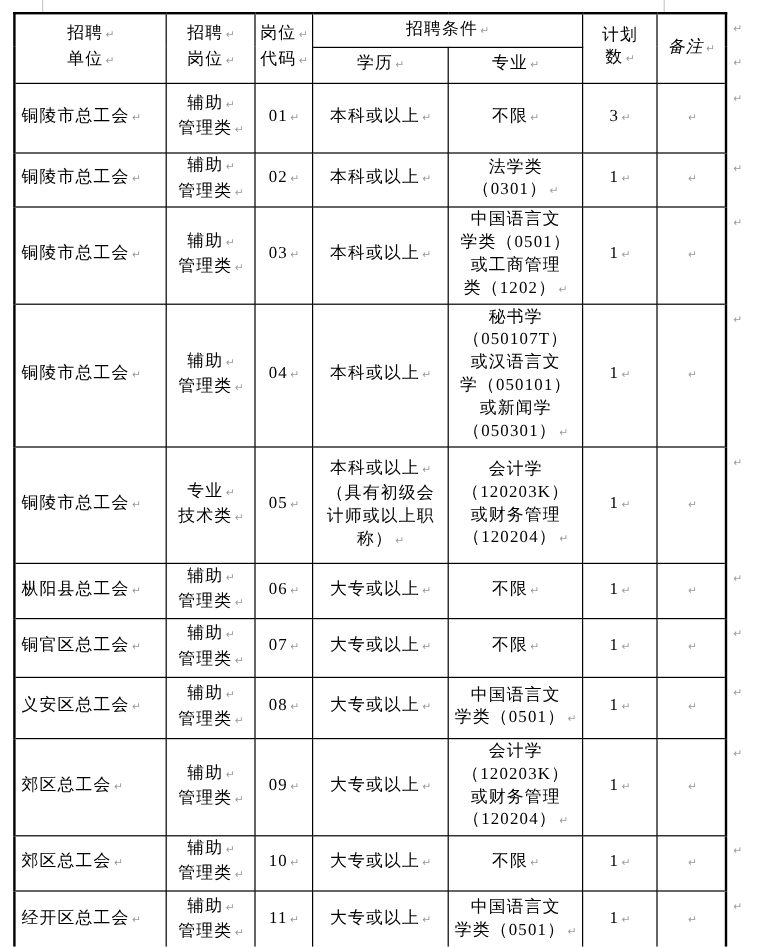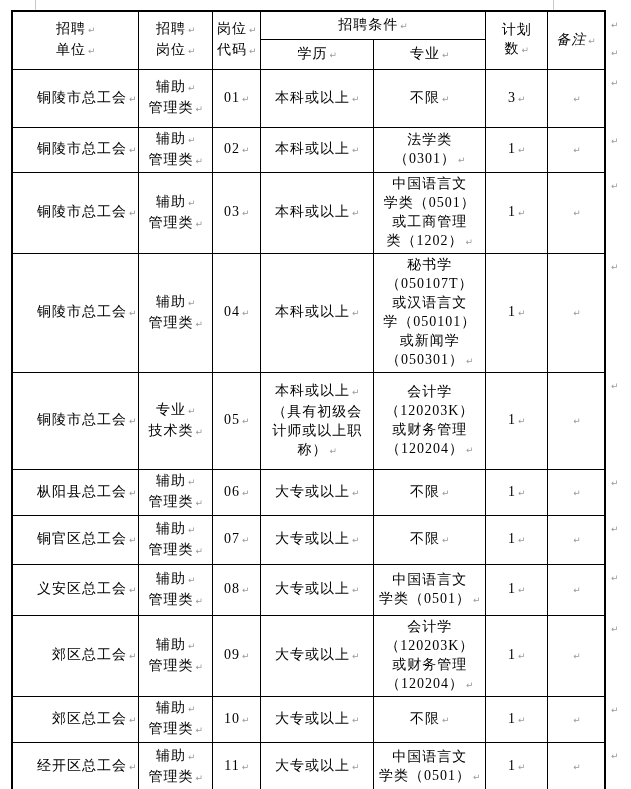--- a/index.html
+++ b/index.html
@@ -36,21 +36,21 @@
     letter-spacing: 1px;
     text-align: center;
     vertical-align: middle;
     padding: 1px 2px;
     overflow: hidden;
   }
   tr.h1 th { border-top-width: 2px; }
   .c-unit { border-left-width: 2px; }
   .c-remark { border-right-width: 2px; font-style: italic; }
   tr.last td { border-bottom-width: 2px; }
-  td.c-unit { text-align: right; padding-left: 5px; }
+  td.c-unit { text-align: left; padding-left: 5px; }
   td.mark-cell, th.mark-cell {
     border: none;
     vertical-align: top;
     text-align: left;
     padding: 3px 0 0 3px;
   }
   .para { display: block; }
   .pmark {
     font-family: "DejaVu Sans", sans-serif;
     font-size: 9px;

